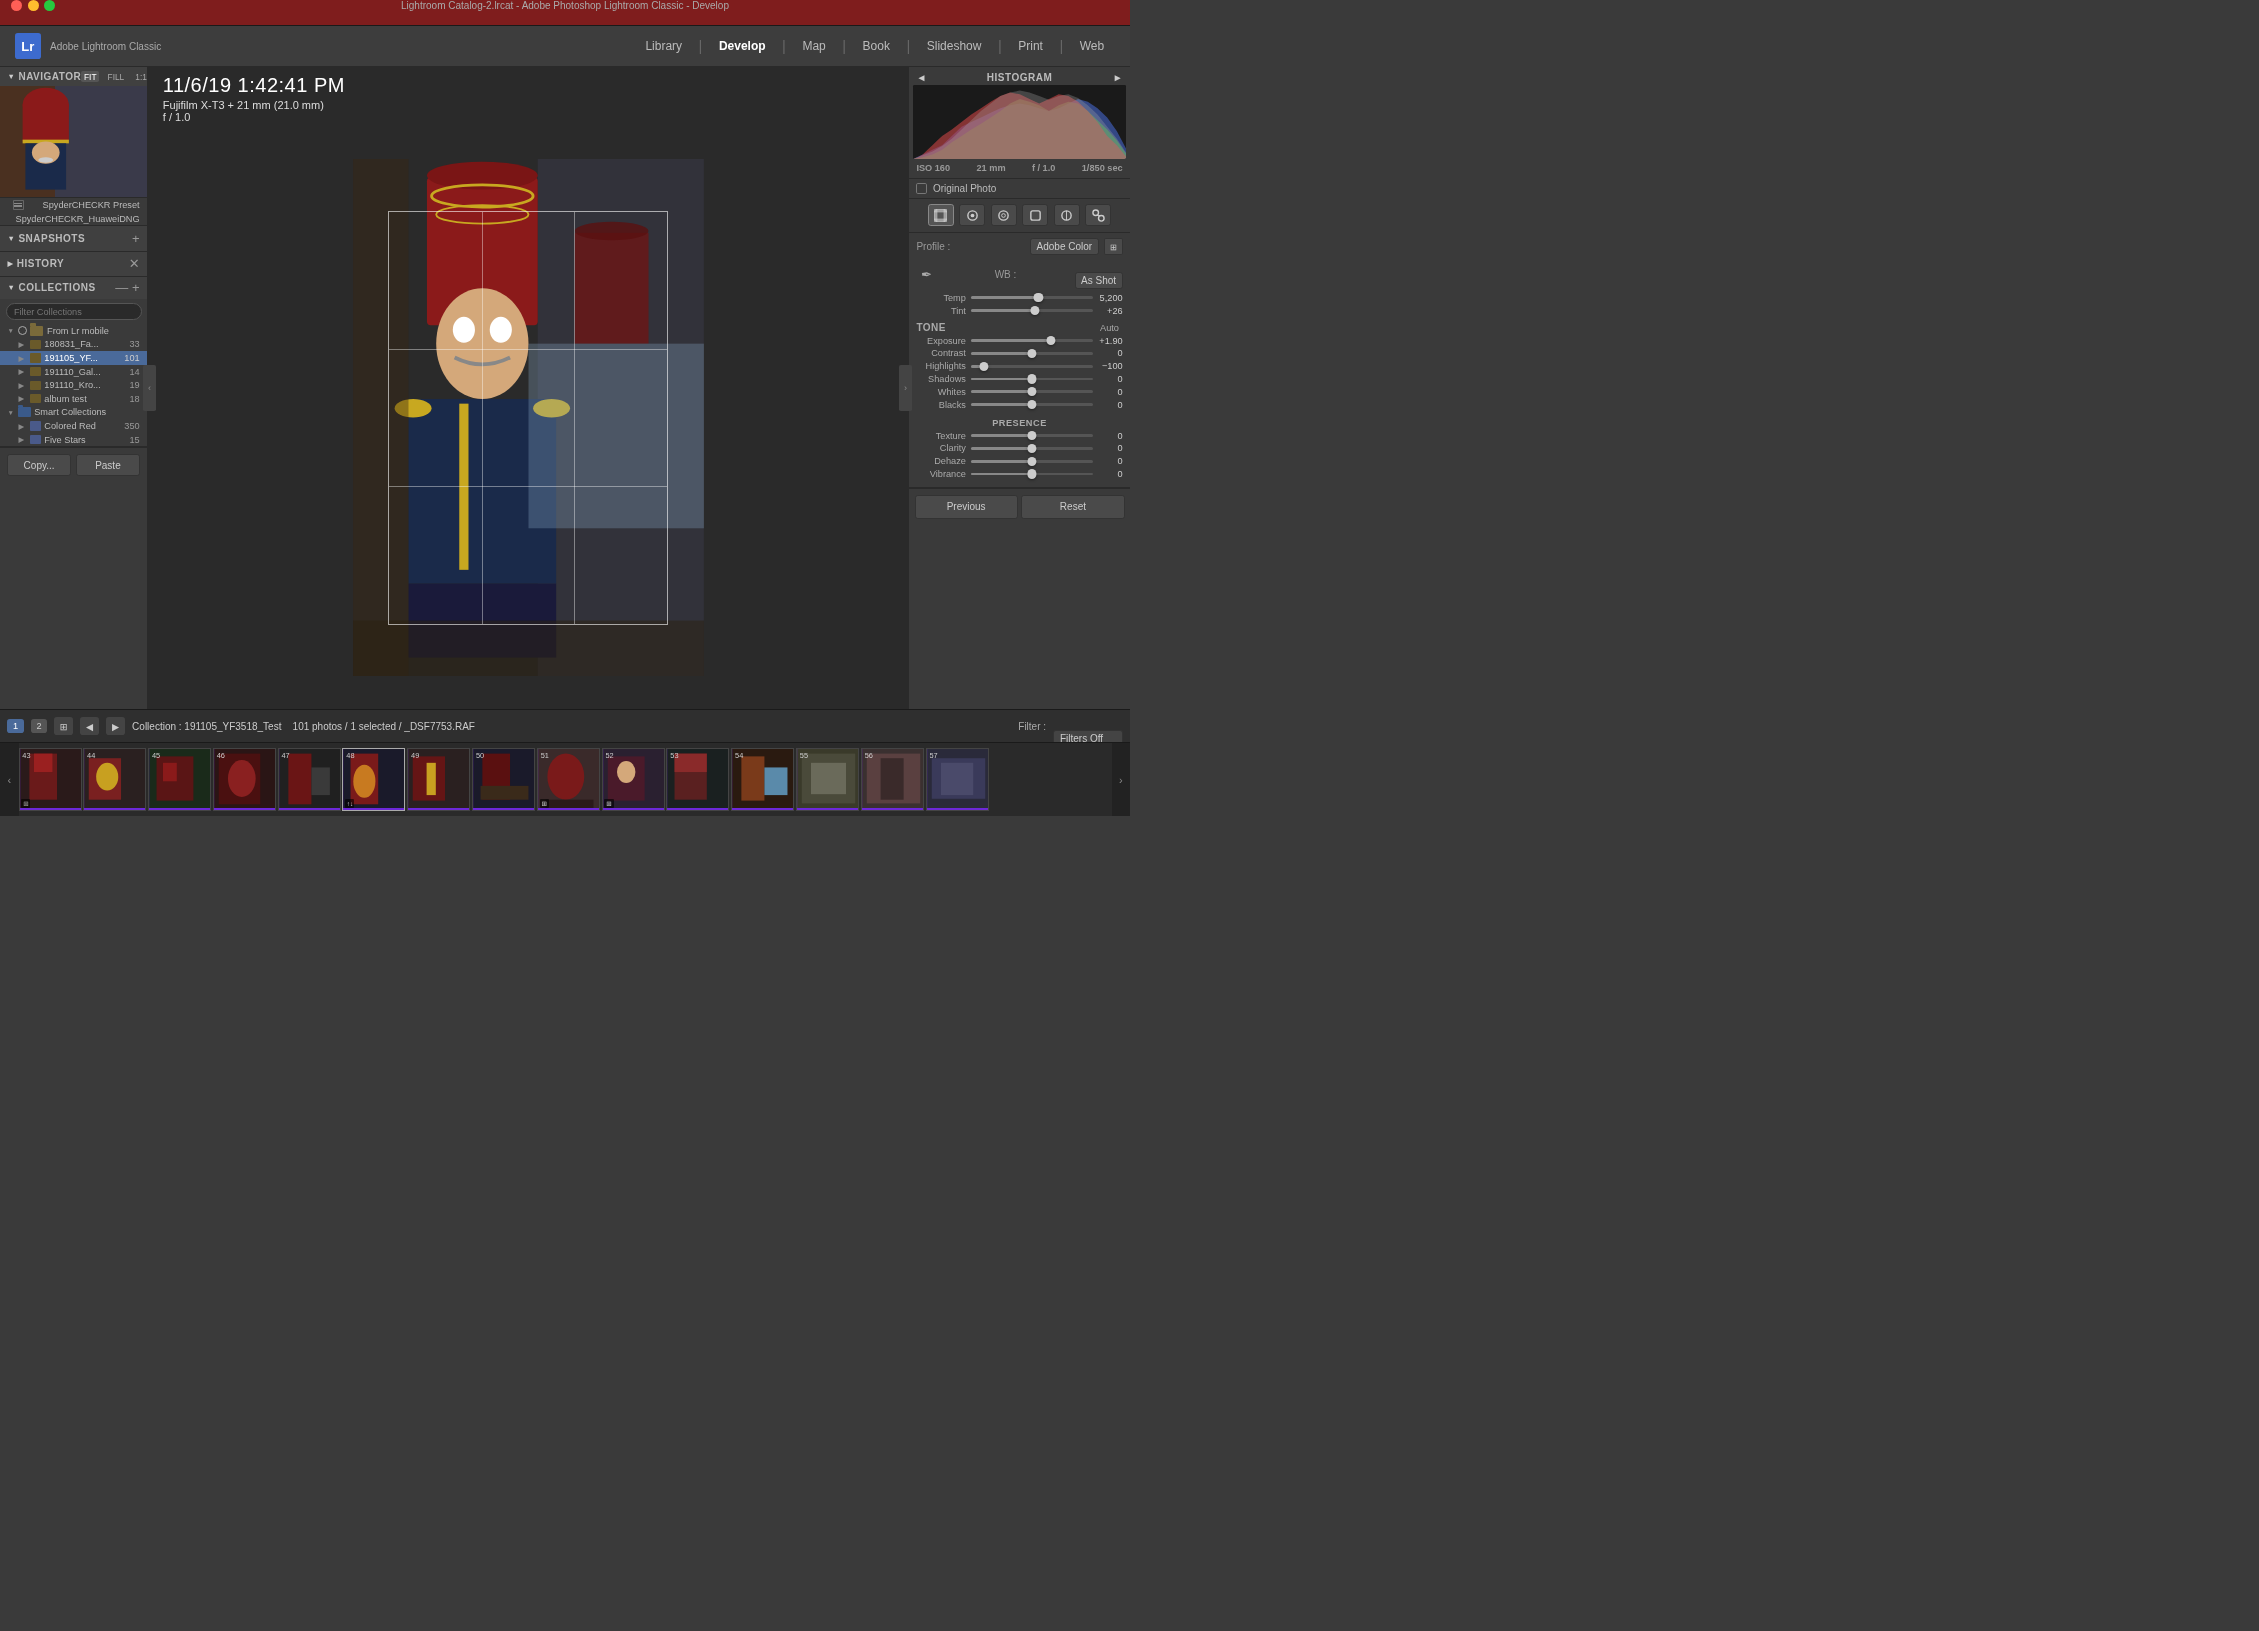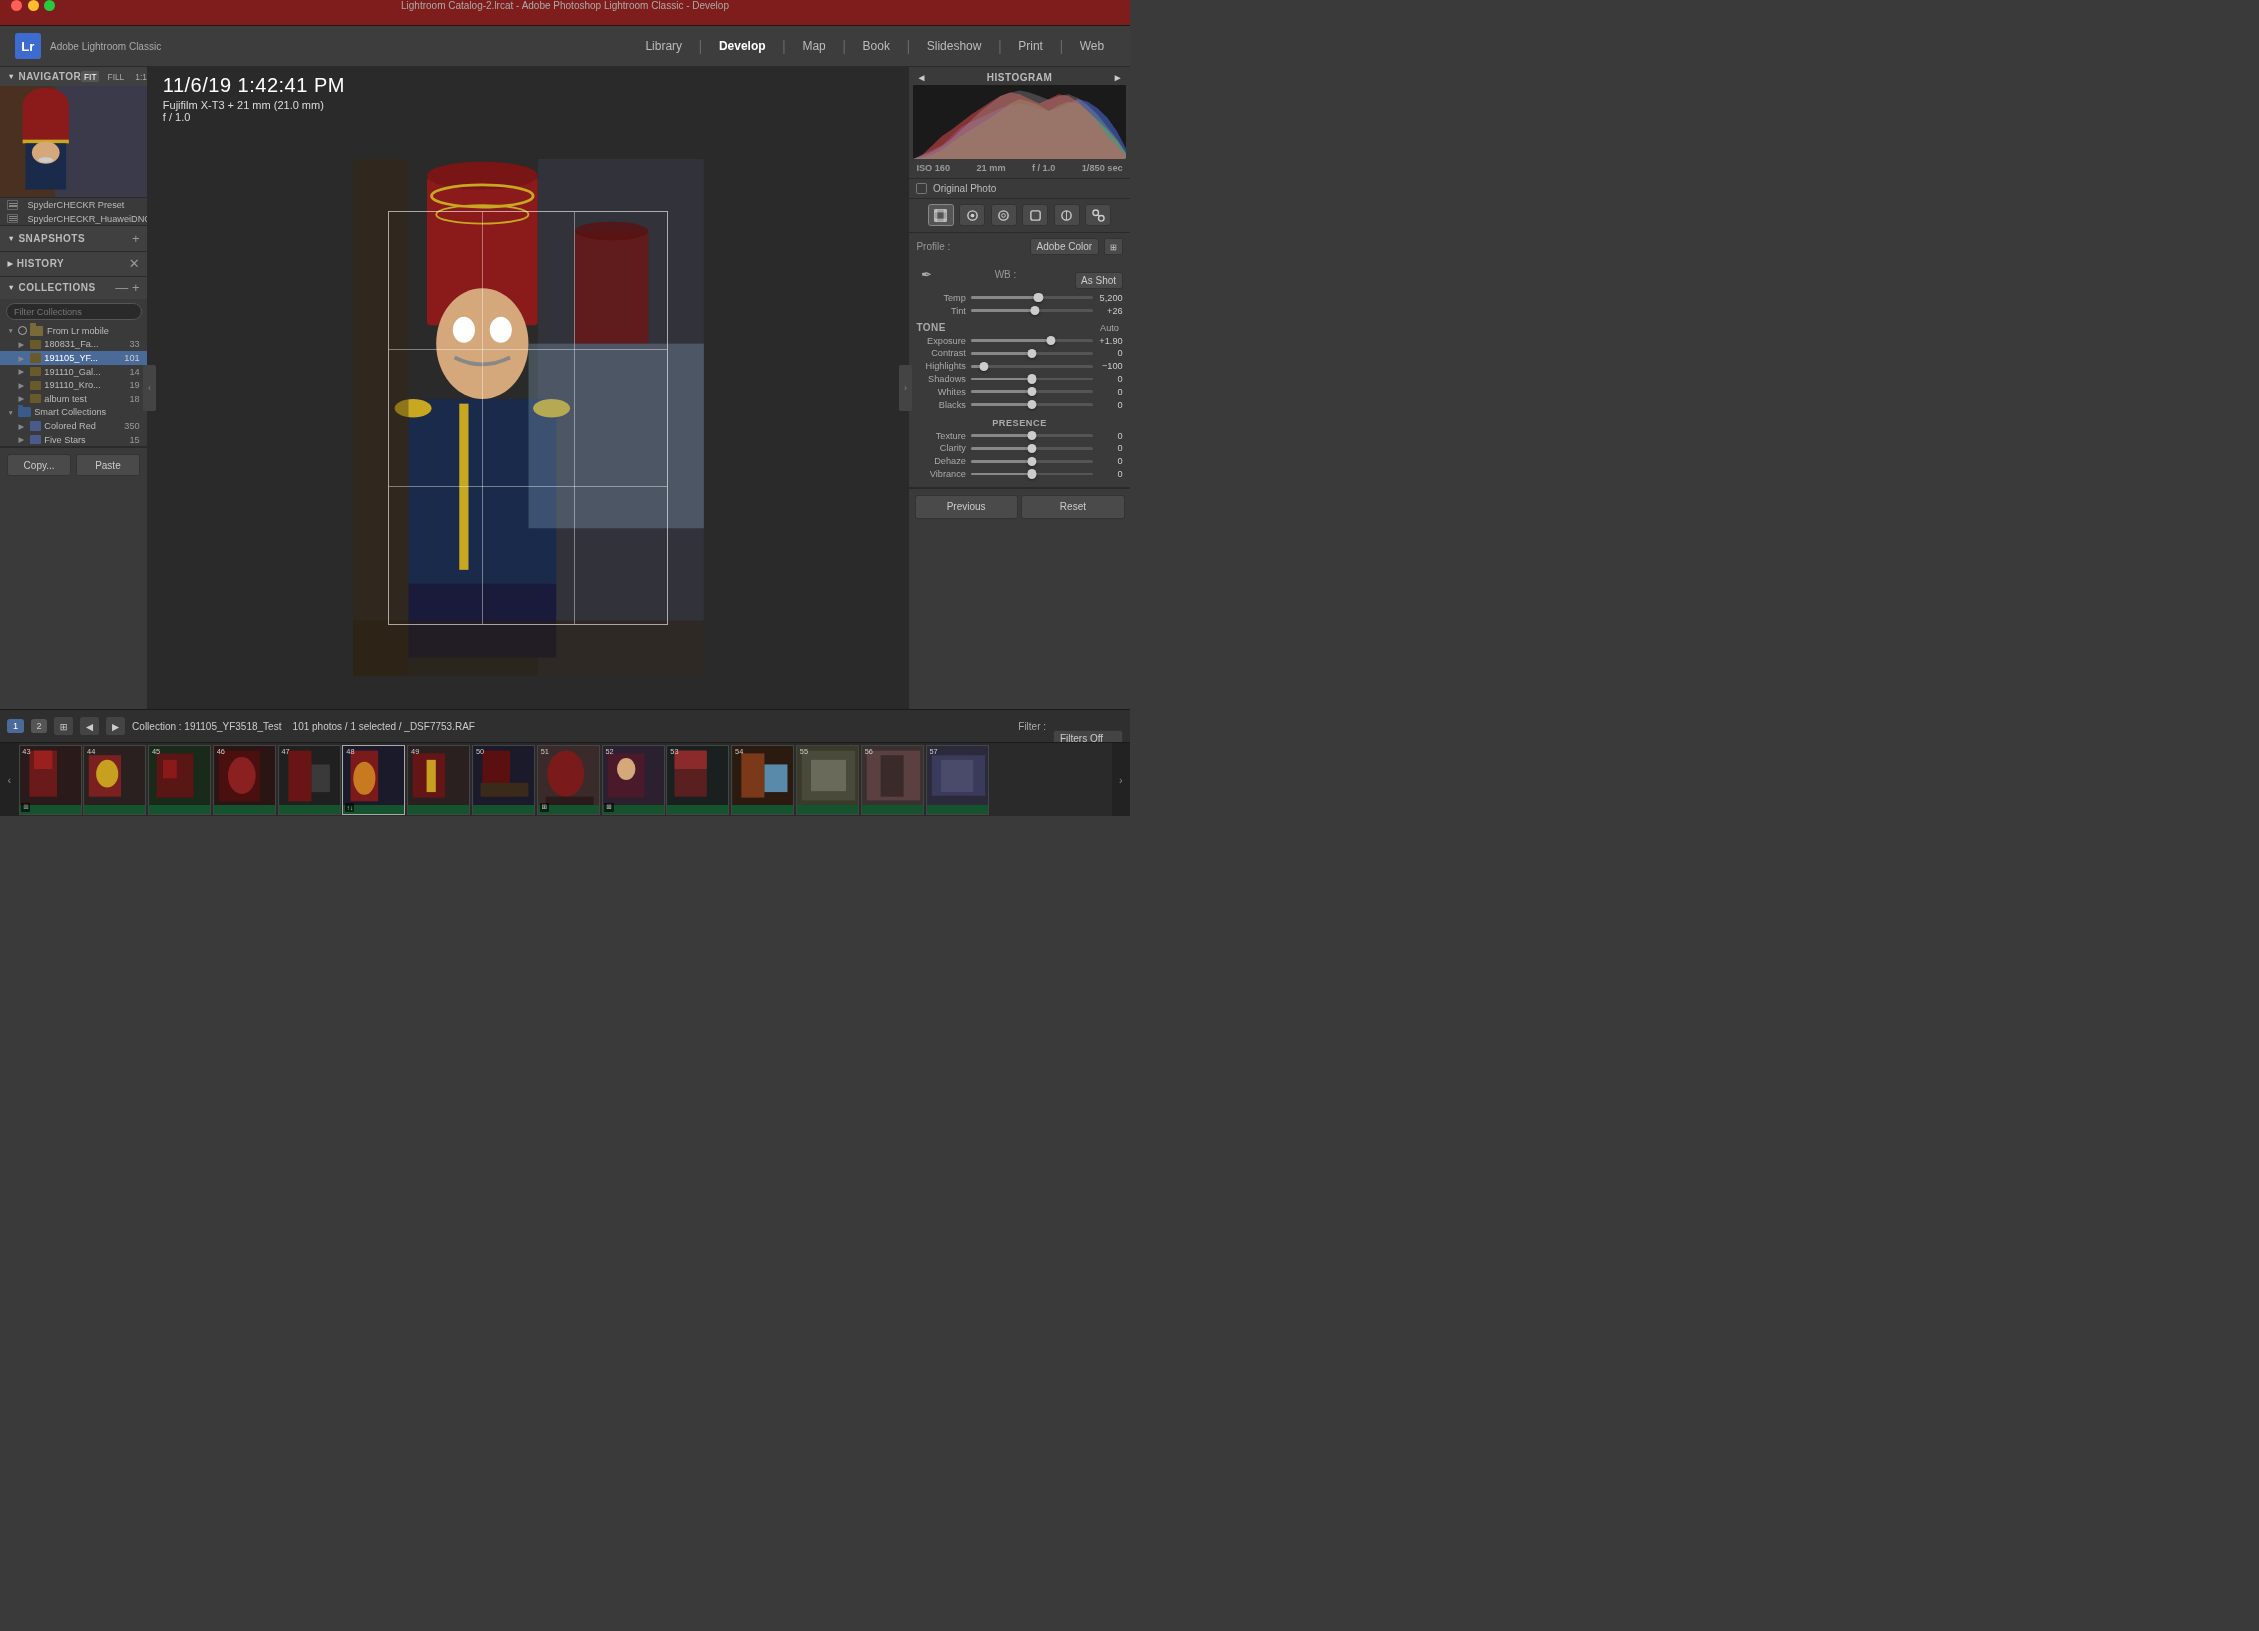--- a/index.html
+++ b/index.html
@@ -164,21 +164,22 @@
       background: #555;
     }
 
     
     .preset-item {
       display: flex;
       align-items: center;
       padding: 1.8px 7.4px;
       font-size: 9.2px;
       color: #bbb;
-      gap: 9px;
+      gap: 19px;
+      justify-content: flex-end;
     }
     .preset-icon {
       width: 11px; height: 9.2px;
       border: 0.9px solid #666;
       border-radius: 0.9px;
       display: flex;
       align-items: center;
       justify-content: center;
       font-size: 6.5px;
       color: #888;
@@ -628,22 +629,22 @@
       justify-content: center;
       cursor: pointer;
       color: #888;
       font-size: 11px;
       z-index: 10;
     }
     .filmstrip-arrow.left { left: 0; }
     .filmstrip-arrow.right { right: 0; }
     .filmstrip-thumb {
       width: 63px;
-      height: 70px;
-      background: #14532d;
+      height: 63px;
+      background: #6d28d9;
       border: 0.9px solid #444;
       flex-shrink: 0;
       position: relative;
       cursor: pointer;
       overflow: hidden;
       text-align: right;
     }
     .filmstrip-thumb.selected {
       border: 1.8px solid #aaa;
     }

